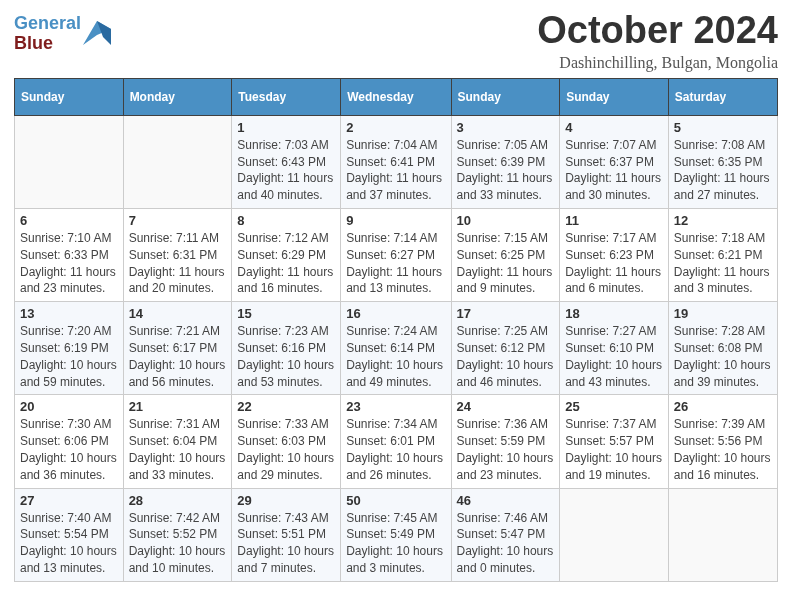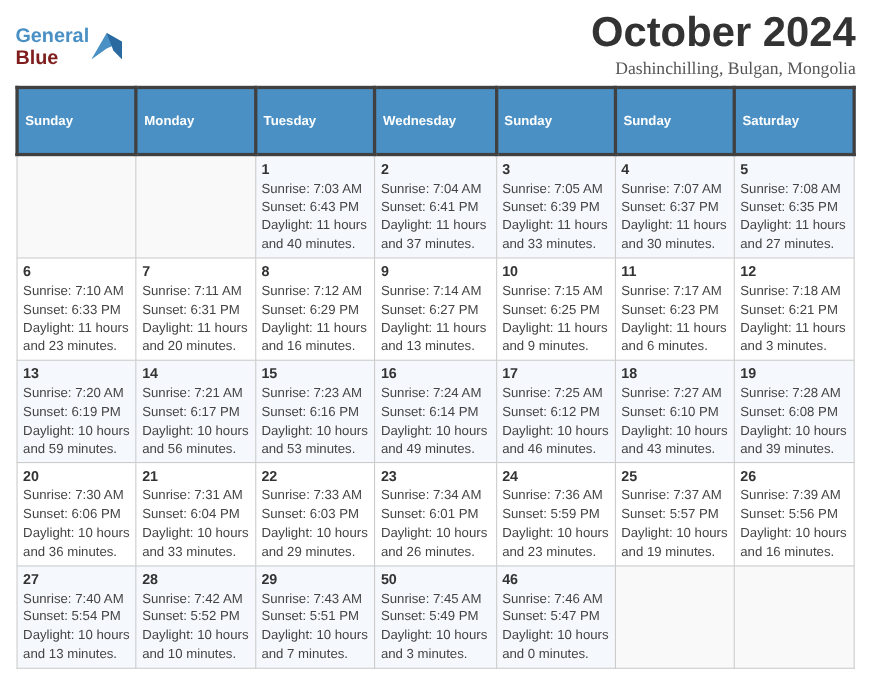--- a/index.html
+++ b/index.html
@@ -11,21 +11,21 @@
       overflow: hidden;
     }
     .page {
       width: 792px;
       min-height: 612px;
       background: #fff;
       padding: 10px 14px 10px 14px;
     }
     .header {
       display: flex;
-      align-items: center;
+      align-items: flex-start;
       justify-content: space-between;
       margin-bottom: 6px;
     }
     .logo {
       display: flex;
       align-items: center;
       margin-top: 4px;
     }
     .logo-text {
       font-size: 18px;
@@ -59,24 +59,24 @@
     }
     .calendar {
       width: 100%;
       border-collapse: collapse;
       font-size: 11px;
     }
     .calendar thead th {
       background: #4a90c4;
       color: #fff;
       text-align: left;
-      padding: 22px 6px;
+      padding: 11px 6px;
       font-size: 12px;
       font-weight: bold;
-      border: 3px solid #404040;
+      border: 1px solid #404040;
     }
     .calendar tbody td {
       vertical-align: top;
       border: 1px solid #ccc;
       padding: 4px 5px;
       width: 113px;
       min-height: 80px;
       background: #fff;
     }
     .calendar tbody tr:nth-child(odd) td {

